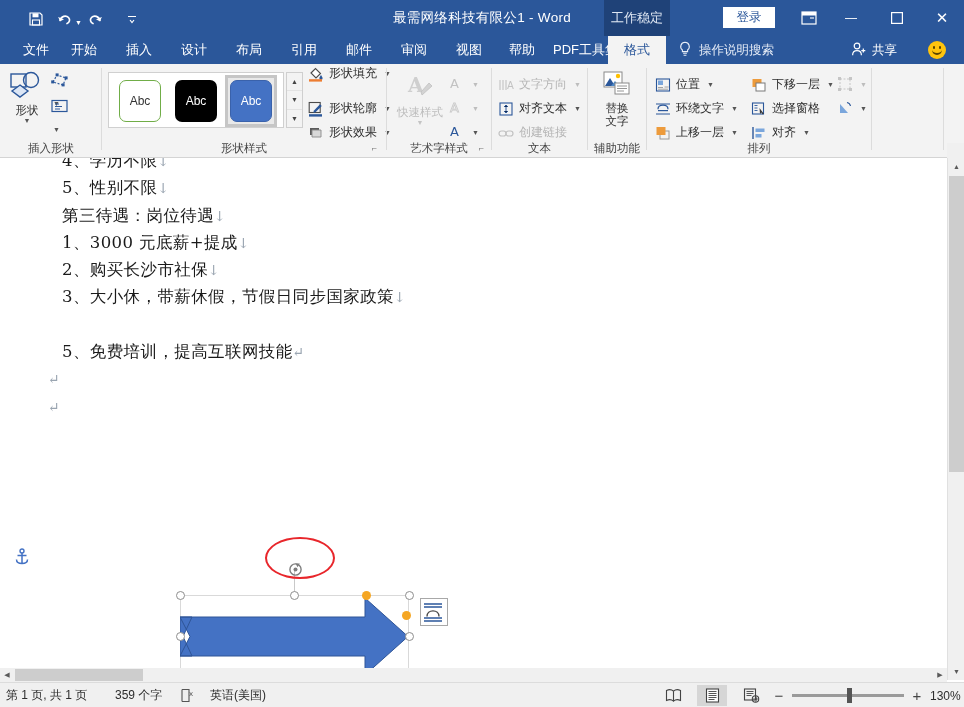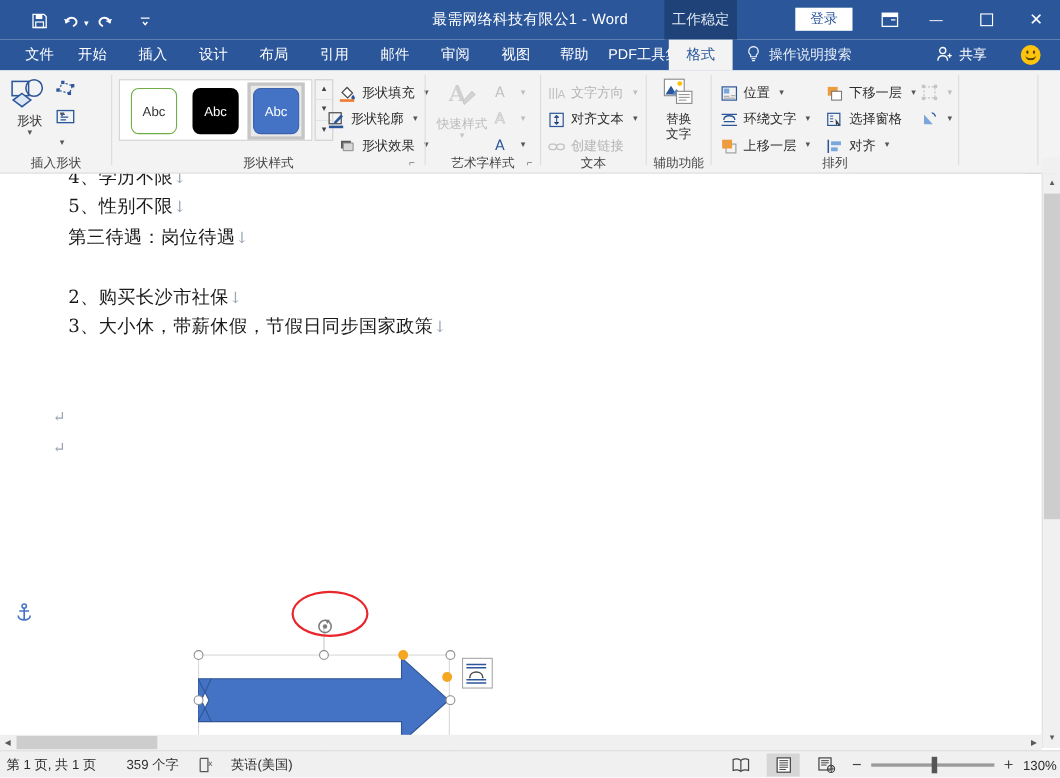--- a/index.html
+++ b/index.html
@@ -377,32 +377,32 @@
         <div class="gitem g3" style="left:121px;top:7px;">
             <span>Abc</span>
           </div>
       </div>
       <div class="spin" style="left:184px;top:8px;height:56px;">
         <div>▲</div>
         <div>▼</div>
         <div>▼</div>
       </div>
 
-      <div class="mrow" style="left:206px;top:12px;">
+      <div class="mrow" style="left:206px;top:1px;">
         <span class="ic">
           <svg width="16" height="16" viewBox="0 0 16 16">
               <path d="M3 7 L7.5 2.5 L12.5 7.5 L8 12 Z" fill="#fff" stroke="#4a4a4a" stroke-width="1.1"></path>
               <path d="M13 9c1 1.6 1.6 2.4 1.6 3.2a1.6 1.6 0 1 1-3.2 0c0-.8.6-1.6 1.6-3.2z" fill="#2b579a"></path>
               <rect x="1" y="13.2" width="13" height="2.4" fill="#ed7d31"></rect>
             </svg>
         </span>
         <span>形状填充</span>
         <span class="cd">▼</span>
       </div>
-      <div class="mrow" style="left:196px;top:36px;">
+      <div class="mrow" style="left:206px;top:36px;">
         <span class="ic">
           <svg width="16" height="16" viewBox="0 0 16 16">
               <rect x="1.2" y="1.5" width="11" height="10" fill="none" stroke="#4a4a4a" stroke-width="1.1"></rect>
               <path d="M6 9.5 L12 3.2 l1.8 1.8 L7.5 11.2 l-2.3.6z" fill="#2b579a"></path>
               <rect x="1" y="13.2" width="13" height="2.4" fill="#2b579a"></rect>
             </svg>
         </span>
         <span>形状轮廓</span>
         <span class="cd">▼</span>
       </div>
@@ -609,22 +609,24 @@
     <div style="position:absolute;right:4px;bottom:2px;font-size:9px;color:#777;">^</div>
   </div>
 
   <div class="docarea">
     <div class="leftgut"></div>
 
     <div class="page">
       <div class="docline" style="left:48px;top:-8px;"><span>4、学历不限</span><span class="pmark">↓</span></div>
       <div class="docline" style="left:48px;top:19px;"><span>5、性别不限</span><span class="pmark">↓</span></div>
       <div class="docline" style="left:48px;top:47px;"><span>第三待遇：岗位待遇</span><span class="pmark">↓</span></div>
+      <div class="docline" style="left:48px;top:74px;"><span>1、3000 元底薪+提成</span><span class="pmark">↓</span></div>
       <div class="docline" style="left:48px;top:101px;"><span>2、购买长沙市社保</span><span class="pmark">↓</span></div>
       <div class="docline" style="left:48px;top:128px;"><span>3、大小休，带薪休假，节假日同步国家政策</span><span class="pmark">↓</span></div>
+      <div class="docline" style="left:48px;top:183px;"><span>5、免费培训，提高互联网技能</span><span class="pmark">↵</span></div>
       <div class="docline" style="left:34px;top:211px;"><span class="pmark">↵</span></div>
       <div class="docline" style="left:34px;top:239px;"><span class="pmark">↵</span></div>
     </div>
 
     <div class="anchor">
       <svg width="16" height="18" viewBox="0 0 16 18">
           <circle cx="8" cy="3" r="2" fill="none" stroke="#4472c4" stroke-width="1.4"></circle>
           <path d="M8 5v10M3.5 7.5h9M2.5 11.5c0 2.6 2.6 4 5.5 4s5.5-1.4 5.5-4" fill="none" stroke="#4472c4" stroke-width="1.5"></path>
         </svg>
     </div>

